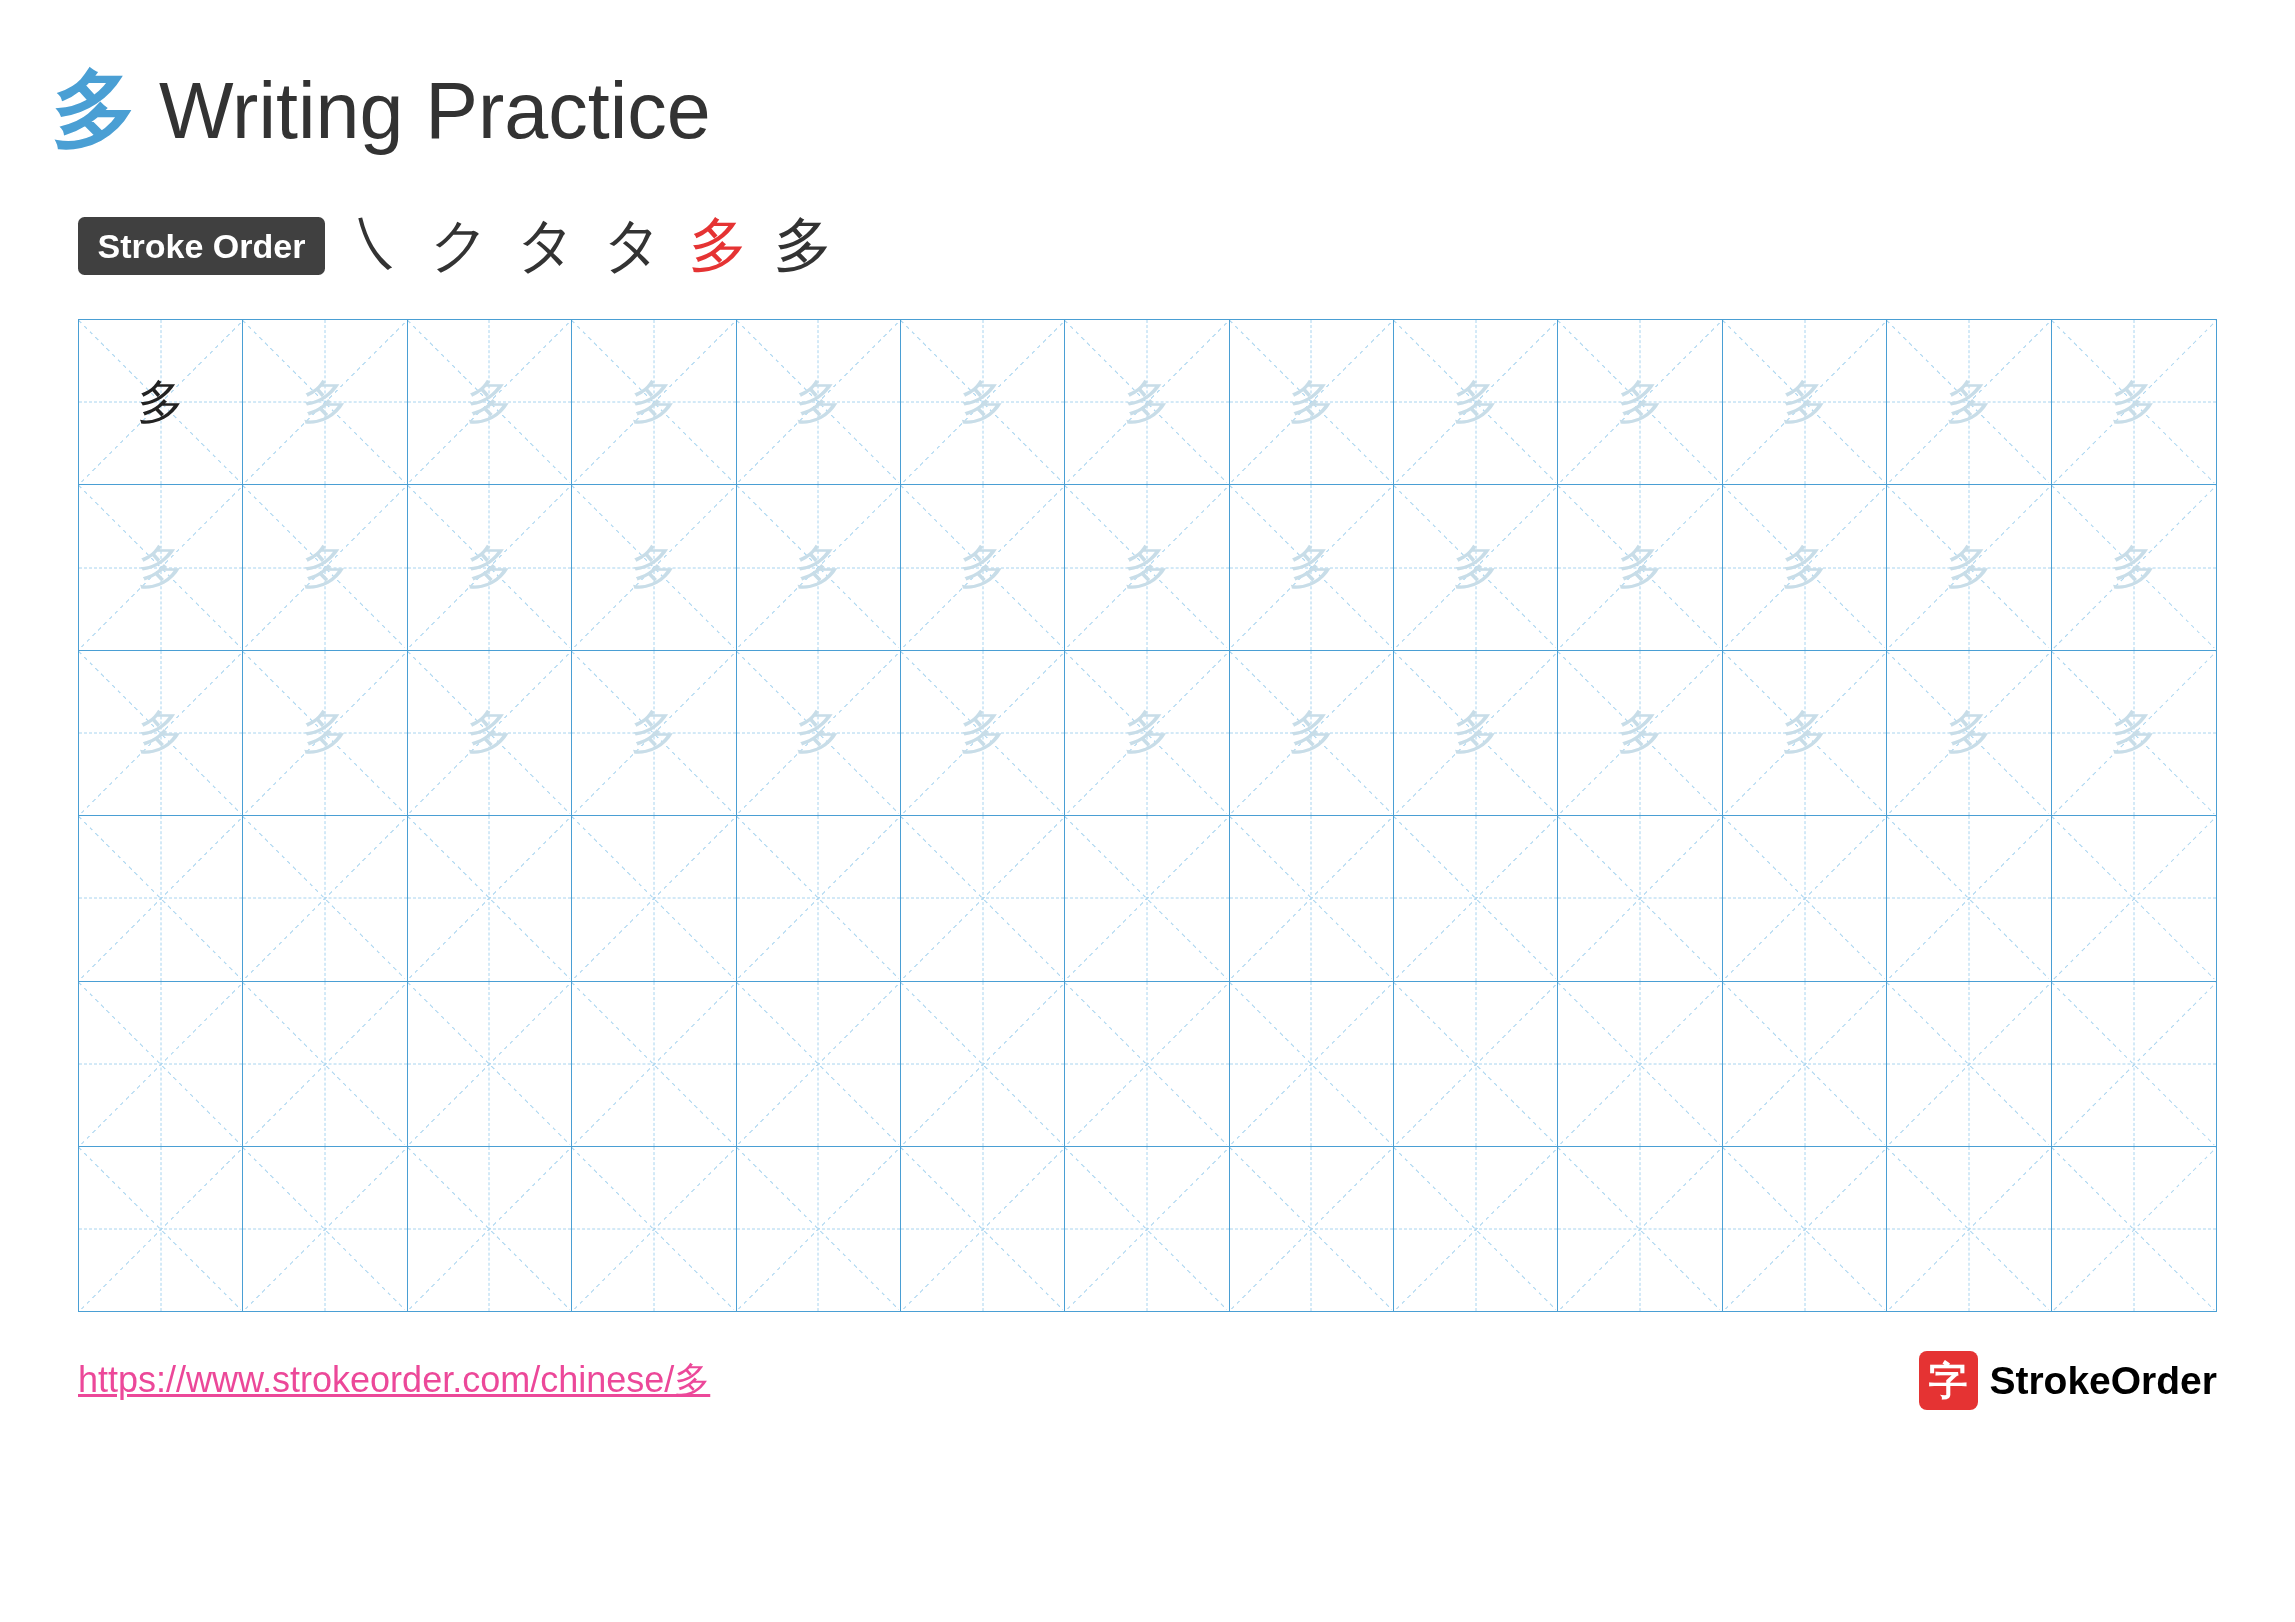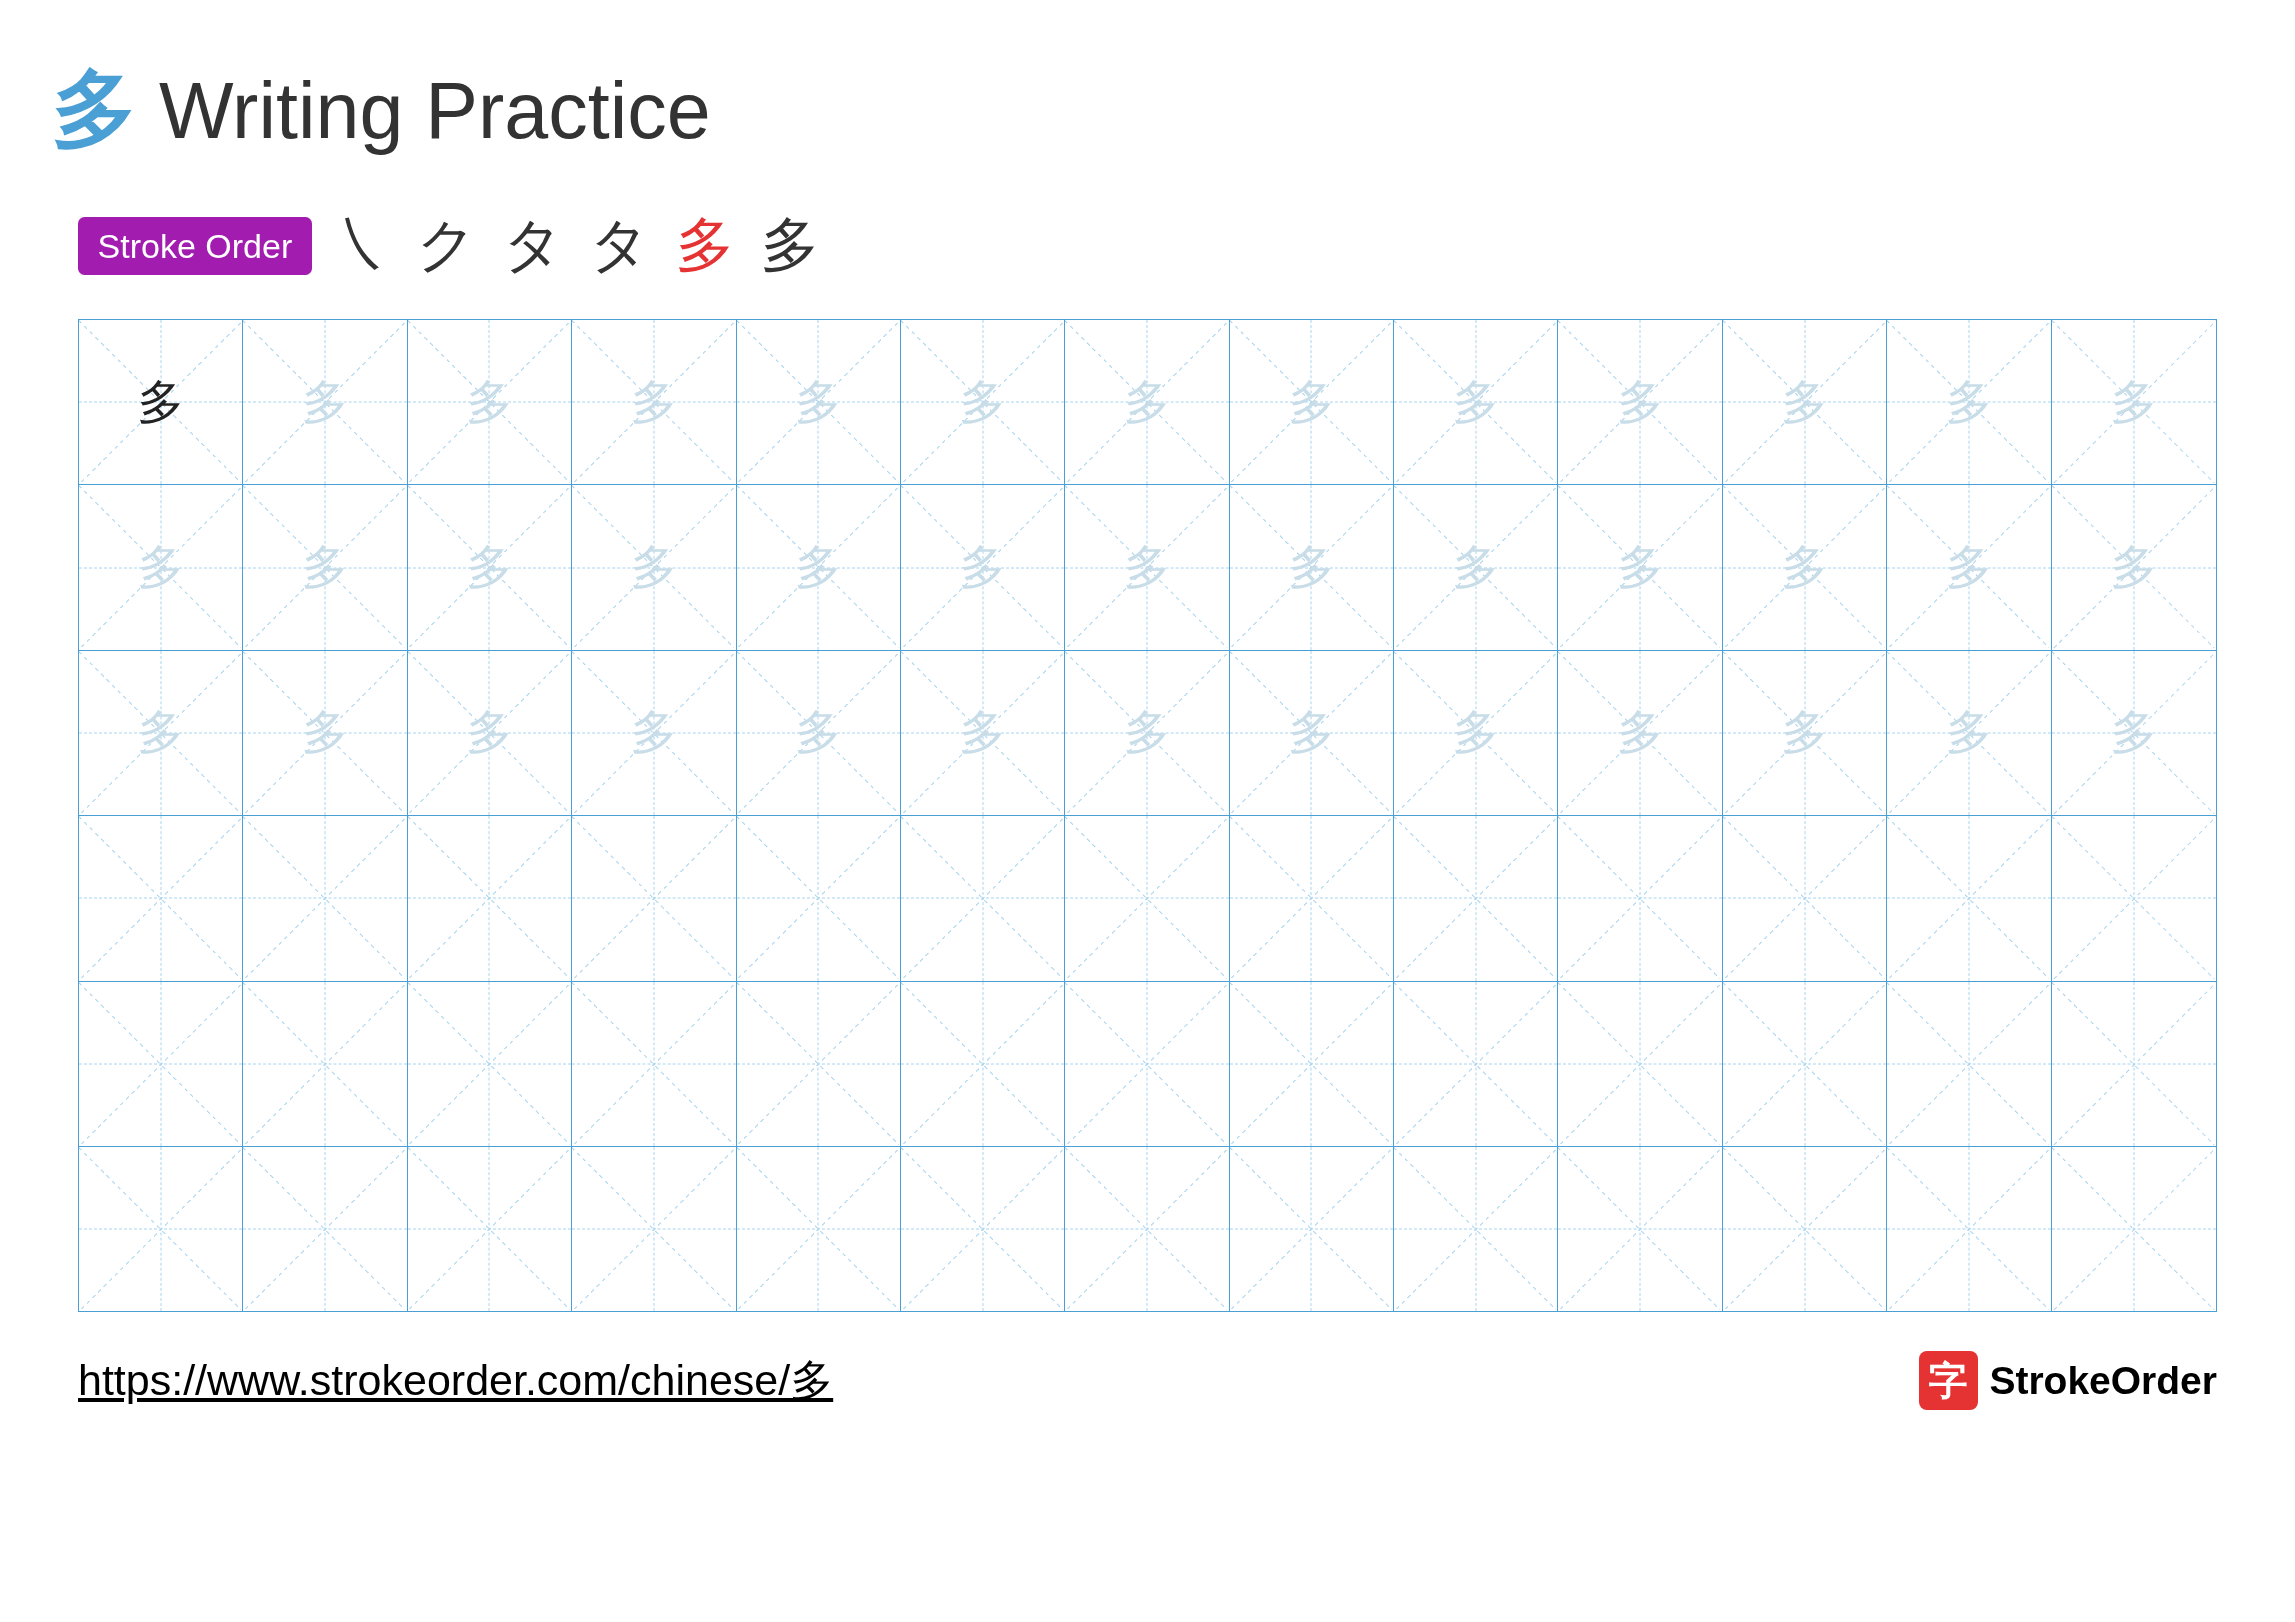--- a/index.html
+++ b/index.html
@@ -30,24 +30,24 @@
 
     .stroke-order-row {
       display: flex;
       align-items: center;
       margin-bottom: 33px;
       margin-left: 26px;
       gap: 19.6px;
     }
 
     .stroke-order-badge {
-      background: #a21caf;
+      background: #404040;
       color: white;
       font-size: 34px;
-      font-weight: normal;
+      font-weight: bold;
       padding: 9.2px 19.6px;
       border-radius: 6.5px;
       white-space: nowrap;
     }
 
     .stroke-sequence {
       display: flex;
       align-items: center;
       gap: 26px;
     }
@@ -170,22 +170,22 @@
     
     .footer {
       display: flex;
       justify-content: space-between;
       align-items: center;
       margin-top: 39px;
       padding: 0 26px;
     }
 
     .footer-url {
-      font-size: 43px;
-      color: #000000;
+      font-size: 36px;
+      color: #ec4899;
     }
 
     .footer-logo {
       display: flex;
       align-items: center;
       gap: 11.8px;
     }
 
     .footer-logo-icon {
       width: 59px;

